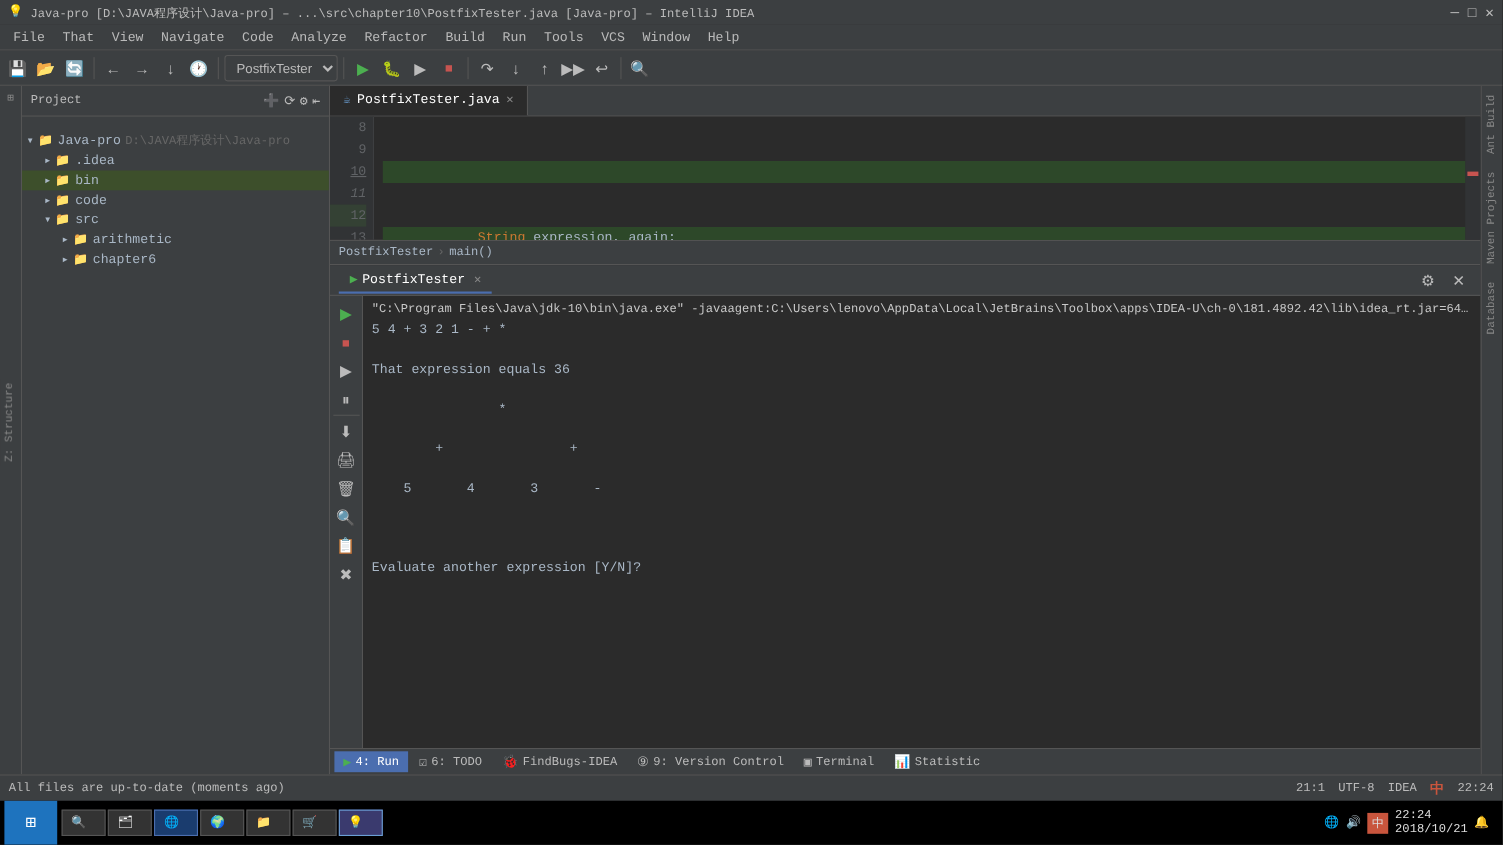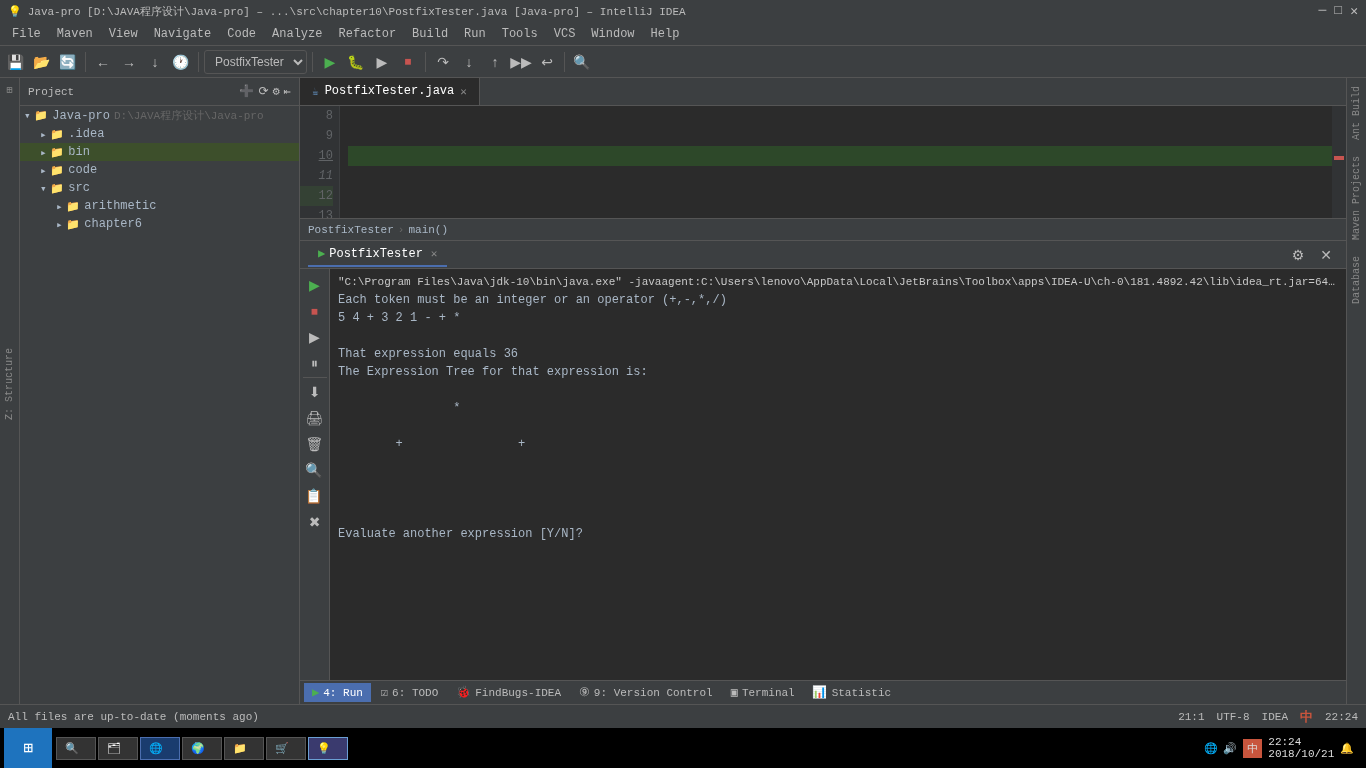--- a/index.html
+++ b/index.html
@@ -22,21 +22,21 @@
     .toolbar-dropdown { background: #3c3f41; border: 1px solid #555; color: #bbbbbb; font-size: 12px; padding: 2px 6px; height: 24px; cursor: pointer; border-radius: 3px; }
 
     
     #main { display: flex; flex: 1; overflow: hidden; }
 
     
     #left-sidebar { width: 20px; background: #3c3f41; display: flex; flex-direction: column; align-items: center; padding-top: 4px; gap: 2px; flex-shrink: 0; border-right: 1px solid #555; }
     .left-tool-btn { width: 16px; height: 16px; font-size: 10px; color: #888; cursor: pointer; display: flex; align-items: center; justify-content: center; }
 
     
-    #project-panel { width: 280px; background: #3c3f41; display: flex; flex-direction: column; flex-shrink: 0; border-right: 1px solid #555; }
+    #project-panel { width: 280px; background: #3c3f41; display: flex; flex-direction: column; flex-shrink: 0; border-right: 1px solid #555; gap: 12px; }
     #project-header { background: #3c3f41; padding: 4px 8px; font-size: 11px; color: #bbbbbb; display: flex; align-items: center; justify-content: space-between; border-bottom: 1px solid #555; height: 28px; }
     #project-tree { flex: 1; overflow-y: auto; font-size: 12px; }
     .tree-item { display: flex; align-items: center; padding: 2px 4px; cursor: pointer; color: #a9b7c6; white-space: nowrap; }
     .tree-item.highlighted { background: #3d4f2b; }
     .tree-icon { margin-right: 4px; font-size: 11px; }
     .folder-icon { color: #d4a017; }
 
     
     #editor-area { flex: 1; display: flex; flex-direction: column; overflow: hidden; }
     #editor-tabs { background: #3c3f41; height: 28px; display: flex; align-items: flex-end; border-bottom: 1px solid #555; flex-shrink: 0; }
@@ -105,21 +105,21 @@
   </div>
   <div id="title-bar-controls">
     <span>─</span>
     <span>□</span>
     <span>✕</span>
   </div>
 </div>
 
 <div id="menu-bar">
   <span class="menu-item">File</span>
-  <span class="menu-item">Maven</span>
+  <span class="menu-item">That</span>
   <span class="menu-item">View</span>
   <span class="menu-item">Navigate</span>
   <span class="menu-item">Code</span>
   <span class="menu-item">Analyze</span>
   <span class="menu-item">Refactor</span>
   <span class="menu-item">Build</span>
   <span class="menu-item">Run</span>
   <span class="menu-item">Tools</span>
   <span class="menu-item">VCS</span>
   <span class="menu-item">Window</span>
@@ -240,20 +240,21 @@
           <div style="height:20px;">9</div>
           <div style="height:20px;text-decoration:underline;">10</div>
           <div style="height:20px;font-style:italic;">11</div>
           <div style="height:20px;background:#344134;">12</div>
           <div style="height:20px;">13</div>
 
         </div>
       </div>
       <div id="code-content">
         <div style="height:20px;background:#2d4829;">&nbsp;</div>
+        <div style="height:20px;background:#2d4829;">            <span style="color:#cc7832;">String</span> expression, again;</div>
         
         
         
         
         
       </div>
       <div id="editor-stripe">
         <div class="stripe-error" style="top:50px;"></div>
       </div>
     </div>
@@ -285,30 +286,29 @@
           <div class="toolbar-separator" style="height:1px;width:24px;background:#555;"></div>
           <button class="toolbar-btn">⬇</button>
           <button class="toolbar-btn">🖨</button>
           <button class="toolbar-btn">🗑</button>
           <button class="toolbar-btn">🔍</button>
           <button class="toolbar-btn">📋</button>
           <button class="toolbar-btn">✖</button>
         </div>
         <div id="run-content">
           <div class="run-cmd" style="overflow:hidden;text-overflow:ellipsis;white-space:nowrap;">"C:\Program Files\Java\jdk-10\bin\java.exe" -javaagent:C:\Users\lenovo\AppData\Local\JetBrains\Toolbox\apps\IDEA-U\ch-0\181.4892.42\lib\idea_rt.jar=64665:C:\Users\lenovo\AppData\L</div>
-          <div class="run-output">Each token must be an integer or an operator (+,-,*,/)</div>
           <div class="run-input">5 4 + 3 2 1 - + *</div>
           <div style="height:18px;"></div>
           <div class="run-output">That expression equals 36</div>
-          <div class="run-output">The Expression Tree for that expression is:</div>
           <div style="height:18px;"></div>
           <div class="run-output">&nbsp;&nbsp;&nbsp;&nbsp;&nbsp;&nbsp;&nbsp;&nbsp;&nbsp;&nbsp;&nbsp;&nbsp;&nbsp;&nbsp;&nbsp;&nbsp;*</div>
           <div style="height:18px;"></div>
           <div class="run-output">&nbsp;&nbsp;&nbsp;&nbsp;&nbsp;&nbsp;&nbsp;&nbsp;+&nbsp;&nbsp;&nbsp;&nbsp;&nbsp;&nbsp;&nbsp;&nbsp;&nbsp;&nbsp;&nbsp;&nbsp;&nbsp;&nbsp;&nbsp;&nbsp;+</div>
           <div style="height:18px;"></div>
+          <div class="run-output">&nbsp;&nbsp;&nbsp;&nbsp;5&nbsp;&nbsp;&nbsp;&nbsp;&nbsp;&nbsp;&nbsp;4&nbsp;&nbsp;&nbsp;&nbsp;&nbsp;&nbsp;&nbsp;3&nbsp;&nbsp;&nbsp;&nbsp;&nbsp;&nbsp;&nbsp;-</div>
           <div style="height:18px;"></div>
           <div style="height:36px;"></div>
           <div class="run-output">Evaluate another expression [Y/N]?</div>
         </div>
       </div>
     </div>
 
     <div id="bottom-toolbar">
       <div class="bottom-tab active">
         <span class="bottom-tab-icon" style="color:#4CAF50;">▶</span>

